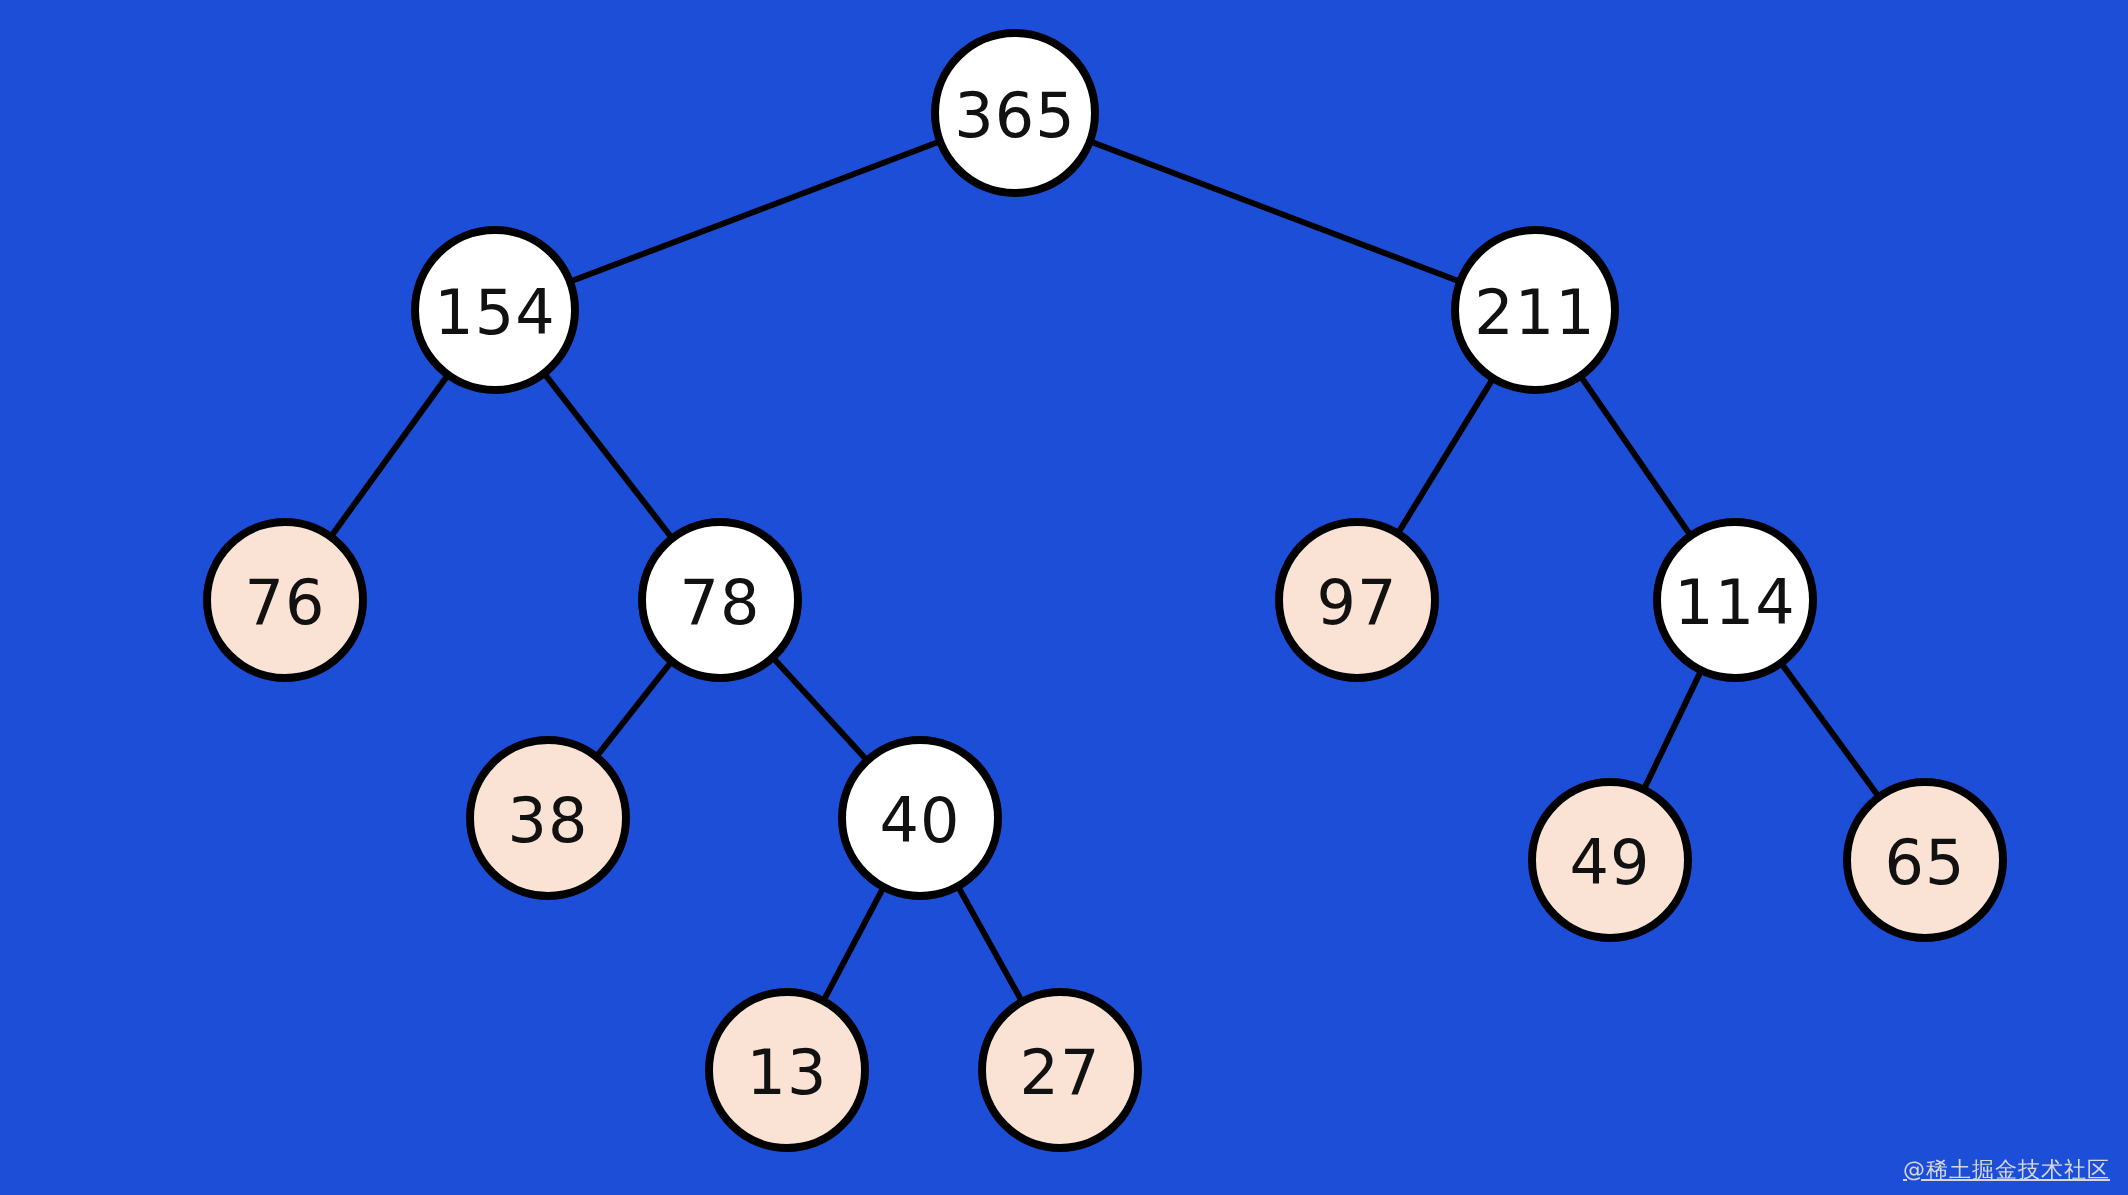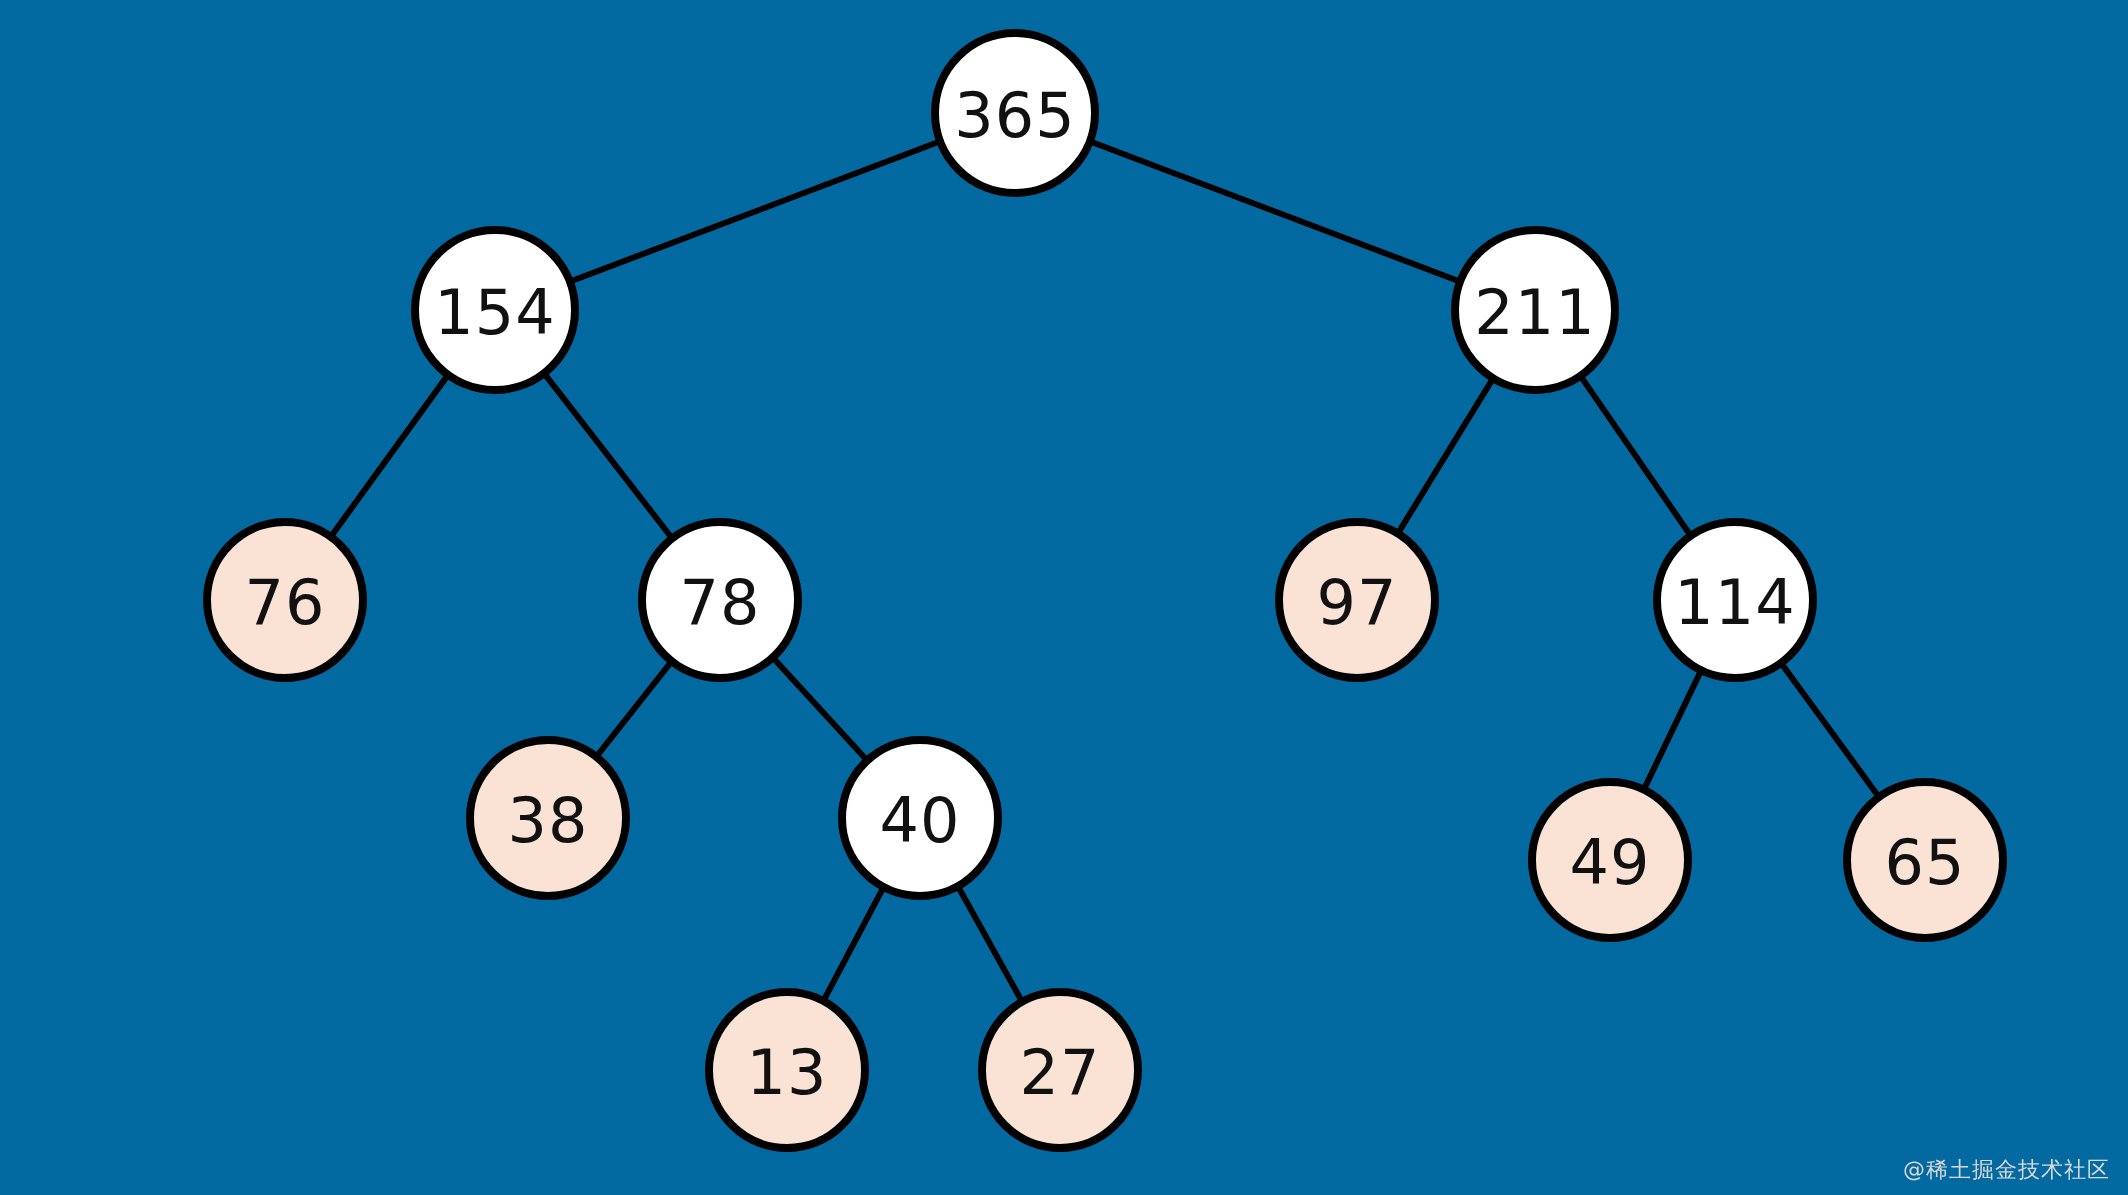--- a/index.html
+++ b/index.html
@@ -10,21 +10,21 @@
   body {
     width: 2128px;
     height: 1195px;
     font-family: "DejaVu Sans", sans-serif;
     overflow: hidden;
   }
   #tree-canvas {
     position: relative;
     width: 2128px;
     height: 1195px;
-    background: #0369a1;
+    background: #1d4ed8;
   }
   #tree-svg {
     position: absolute;
     top: 0;
     left: 0;
     width: 2128px;
     height: 1195px;
   }
   .edge-line {
     stroke: #000000;
@@ -47,20 +47,21 @@
   #watermark {
     position: absolute;
     right: 18px;
     bottom: 10px;
     font-family: "DejaVu Sans", sans-serif;
     font-size: 22px;
     color: #d8d8da;
     letter-spacing: 1px;
     white-space: nowrap;
     user-select: none;
+    text-decoration: underline;
   }
 </style>
 </head>
 <body>
 
 <div id="tree-canvas">
   <svg id="tree-svg" viewBox="0 0 2128 1195">
     <g id="edges-layer">
         <line x1="942.9941128168266" y1="140.2791534136253" x2="567.0058871831734" y2="282.7208465863747" class="edge-line" stroke="#000000"></line>
         <line x1="1087.0058871831734" y1="140.2791534136253" x2="1462.9941128168266" y2="282.7208465863747" class="edge-line" stroke="#000000"></line>

